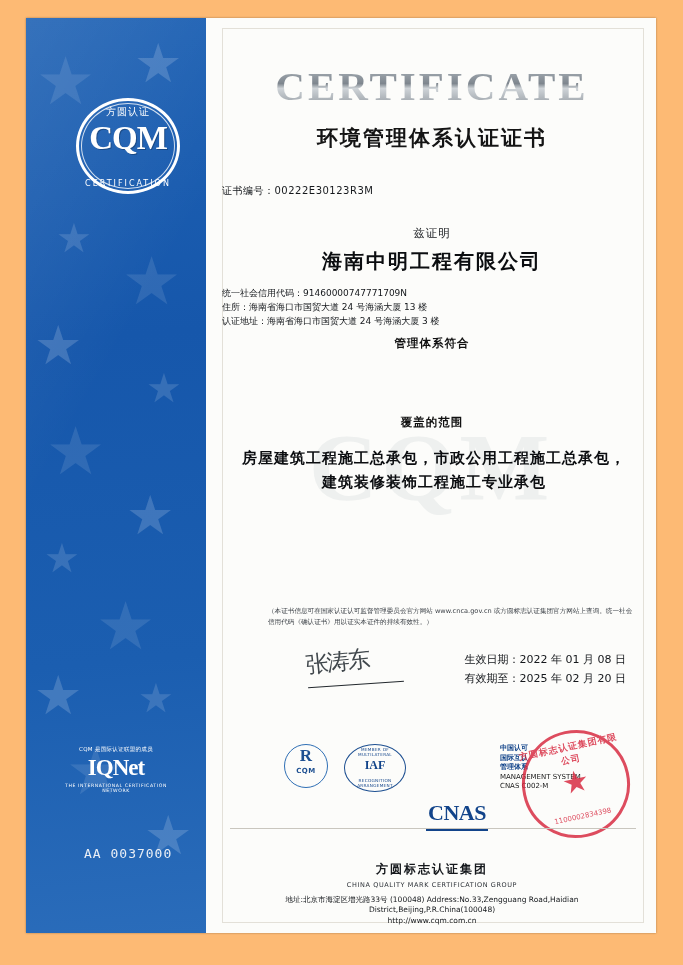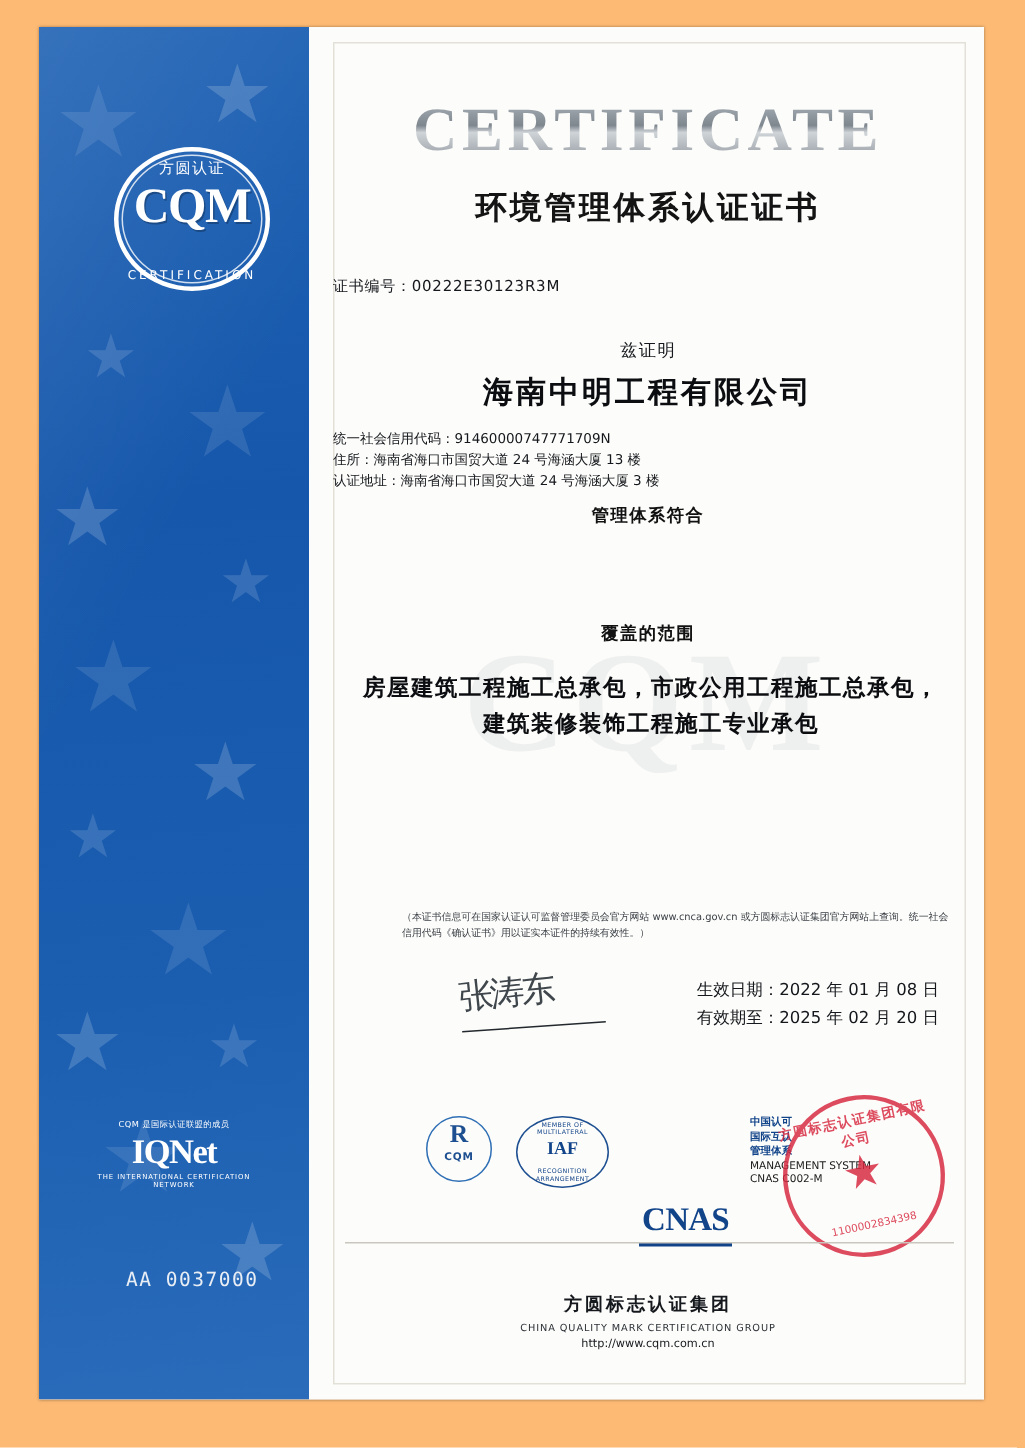--- a/index.html
+++ b/index.html
@@ -644,17 +644,21 @@
         <div class="ring-text">方圆标志认证集团有限公司</div>
         <div class="star">★</div>
         <div class="code">1100002834398</div>
       </div>
     </div>
 
     <div class="footer-rule"></div>
     <div class="footer">
       <div class="f-cn">方圆标志认证集团</div>
       <div class="f-en">CHINA QUALITY MARK CERTIFICATION GROUP</div>
+      <div class="f-addr">
+        <span>地址:北京市海淀区增光路33号 (100048)</span>
+        <span>Address:No.33,Zengguang Road,Haidian District,Beijing,P.R.China(100048)</span>
+      </div>
       <div class="f-url">http://www.cqm.com.cn</div>
     </div>
 
   </div>
 </div>
 
 </body></html>

